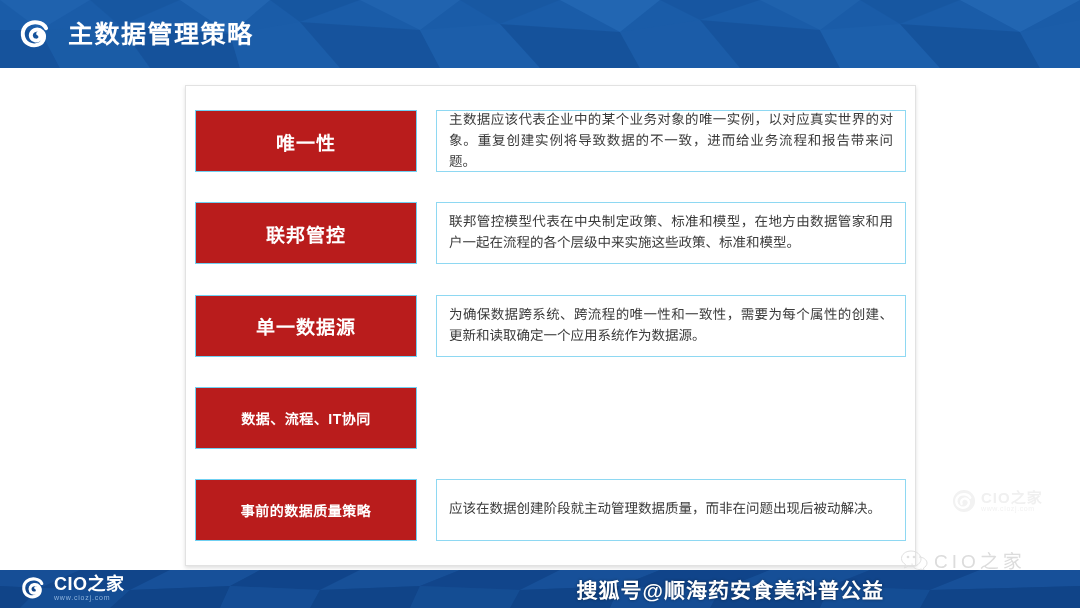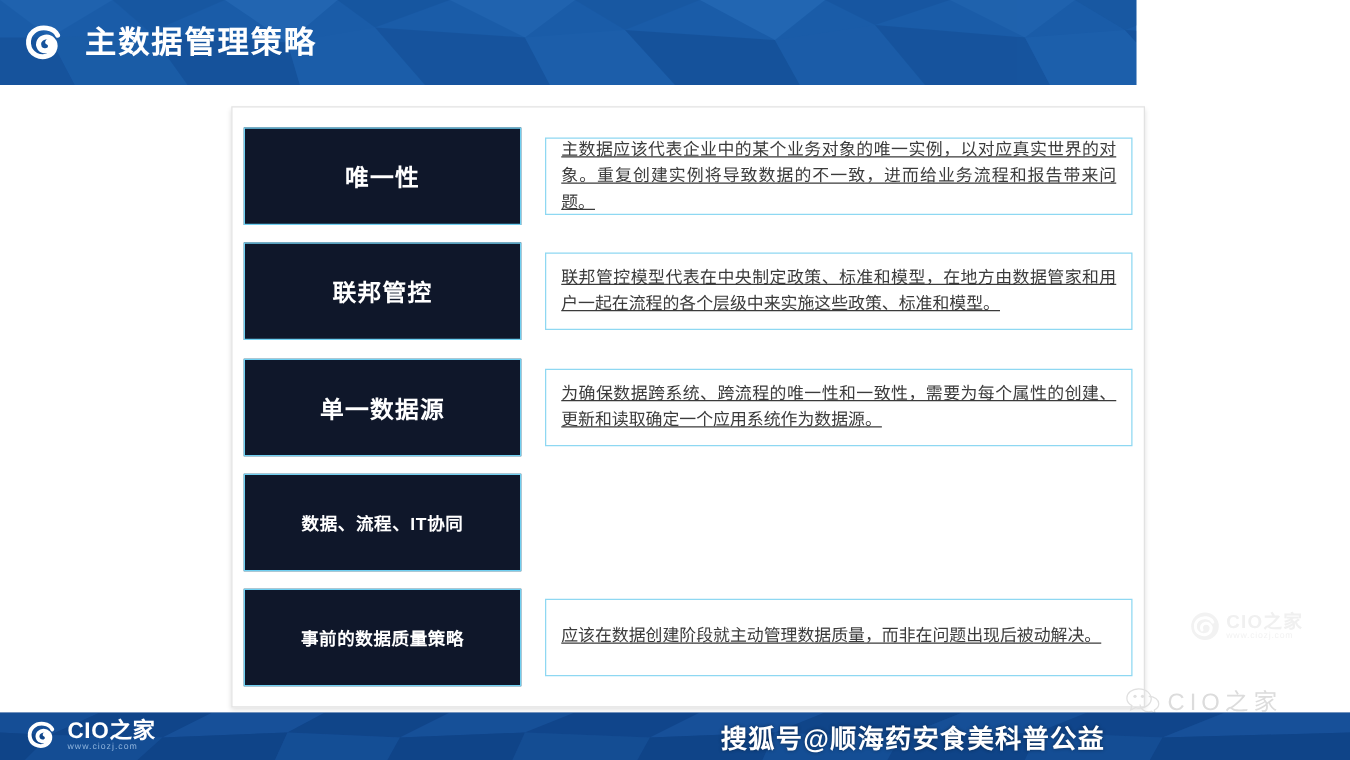--- a/index.html
+++ b/index.html
@@ -12,21 +12,21 @@
     height: 608px;
     overflow: hidden;
     font-family: "Liberation Sans", "DejaVu Sans", sans-serif;
     position: relative;
   }
 
   
   .header {
     position: absolute;
     left: 0; top: 0;
-    width: 909px;
+    width: 1080px;
     height: 68px;
     background: #1a5ca8;
     overflow: hidden;
   }
   .header .poly {
     position: absolute;
     left: 0; top: 0;
     width: 1080px;
     height: 68px;
   }
@@ -103,22 +103,22 @@
     display: flex;
     align-items: center;
     width: 100%;
     height: 62px;
     margin: auto 0;
   }
 
   .label-box {
     width: 222px;
     flex: 0 0 222px;
-    height: 78px;
-    background: #0f172a;
+    height: 62px;
+    background: #b91c1c;
     border: 1px solid #6fd0f2;
     box-sizing: border-box;
     display: flex;
     align-items: center;
     justify-content: center;
     color: #ffffff;
     font-size: 19px;
     font-weight: bold;
     letter-spacing: 1px;
     text-align: right;
@@ -136,21 +136,21 @@
     border: 1px solid #8ed8f2;
     box-sizing: border-box;
     display: flex;
     align-items: center;
     padding: 4px 12px;
     color: #3b3b3b;
     font-size: 13.5px;
     line-height: 1.55;
     text-align: justify;
   }
-  .desc-box span { display: block; text-decoration: underline; }
+  .desc-box span { display: block; }
 
   
   .wm-mid {
     position: absolute;
     left: 952px;
     top: 489px;
     display: flex;
     align-items: center;
     opacity: 1;
     pointer-events: none;

